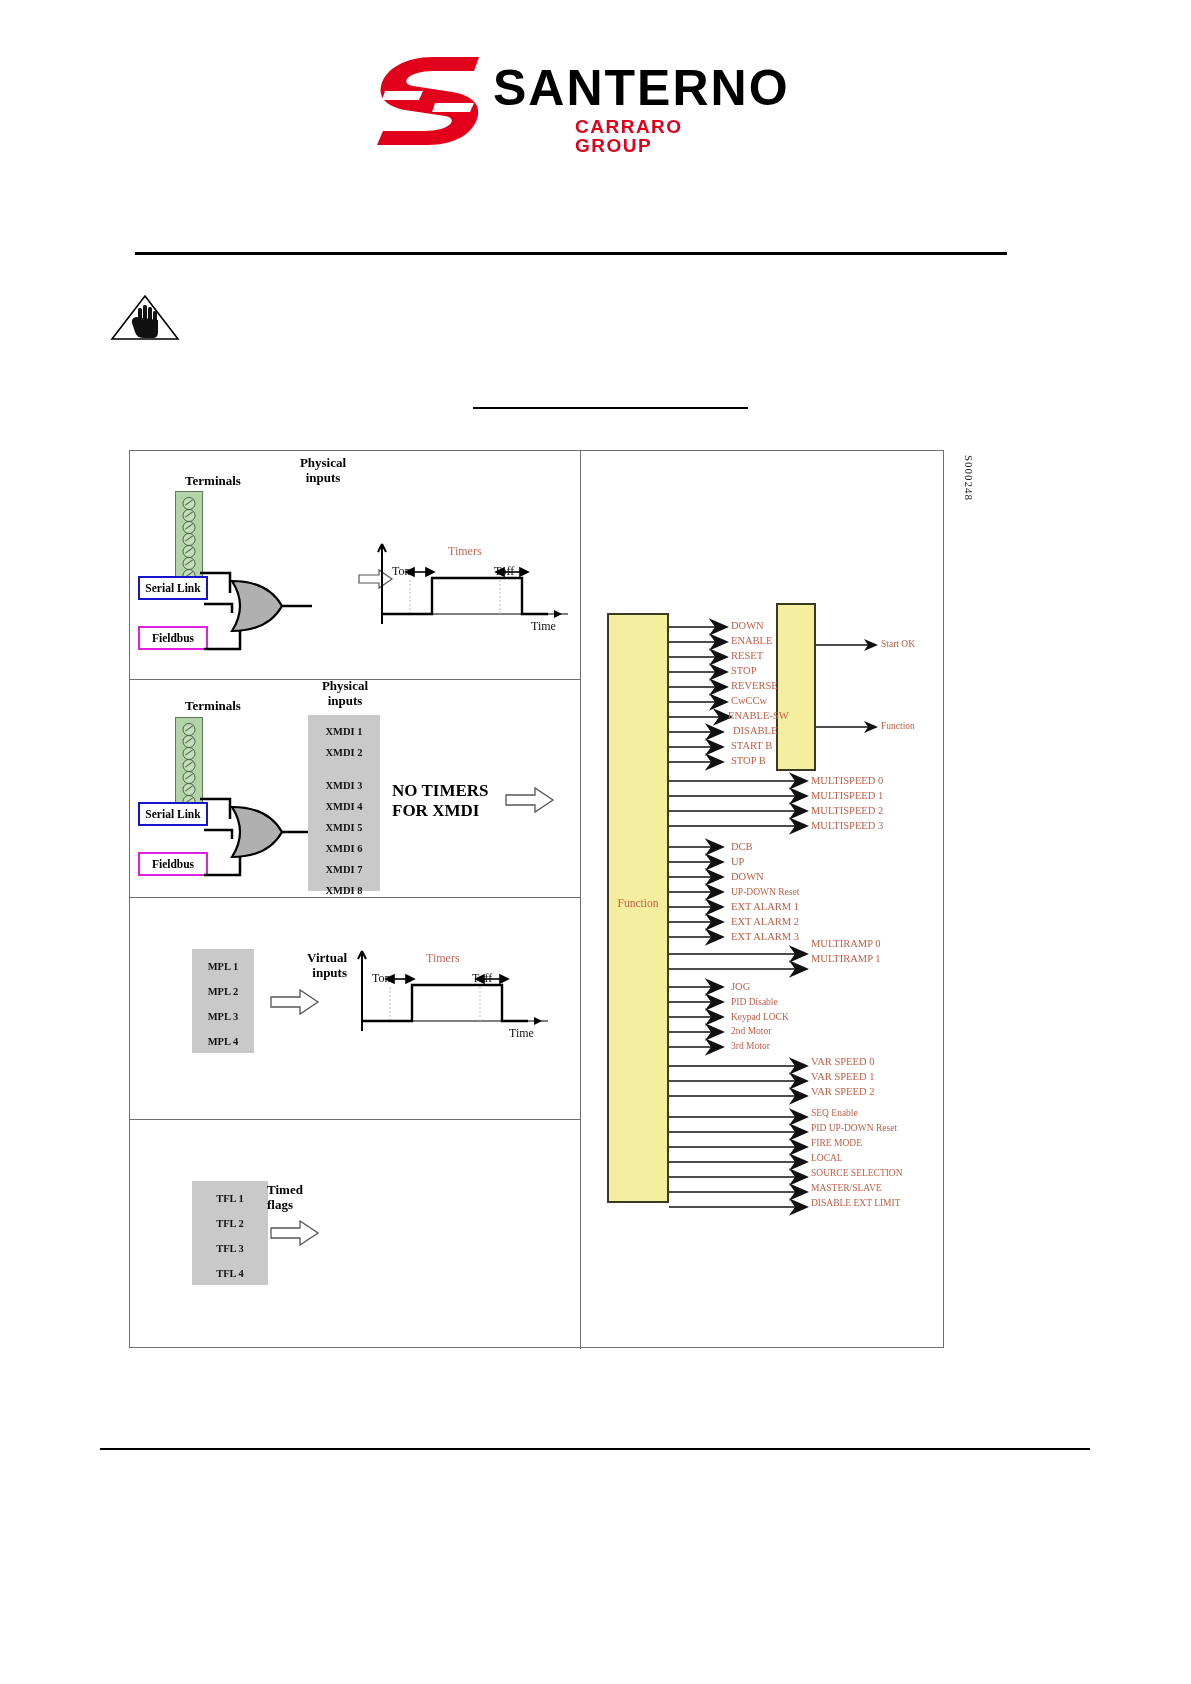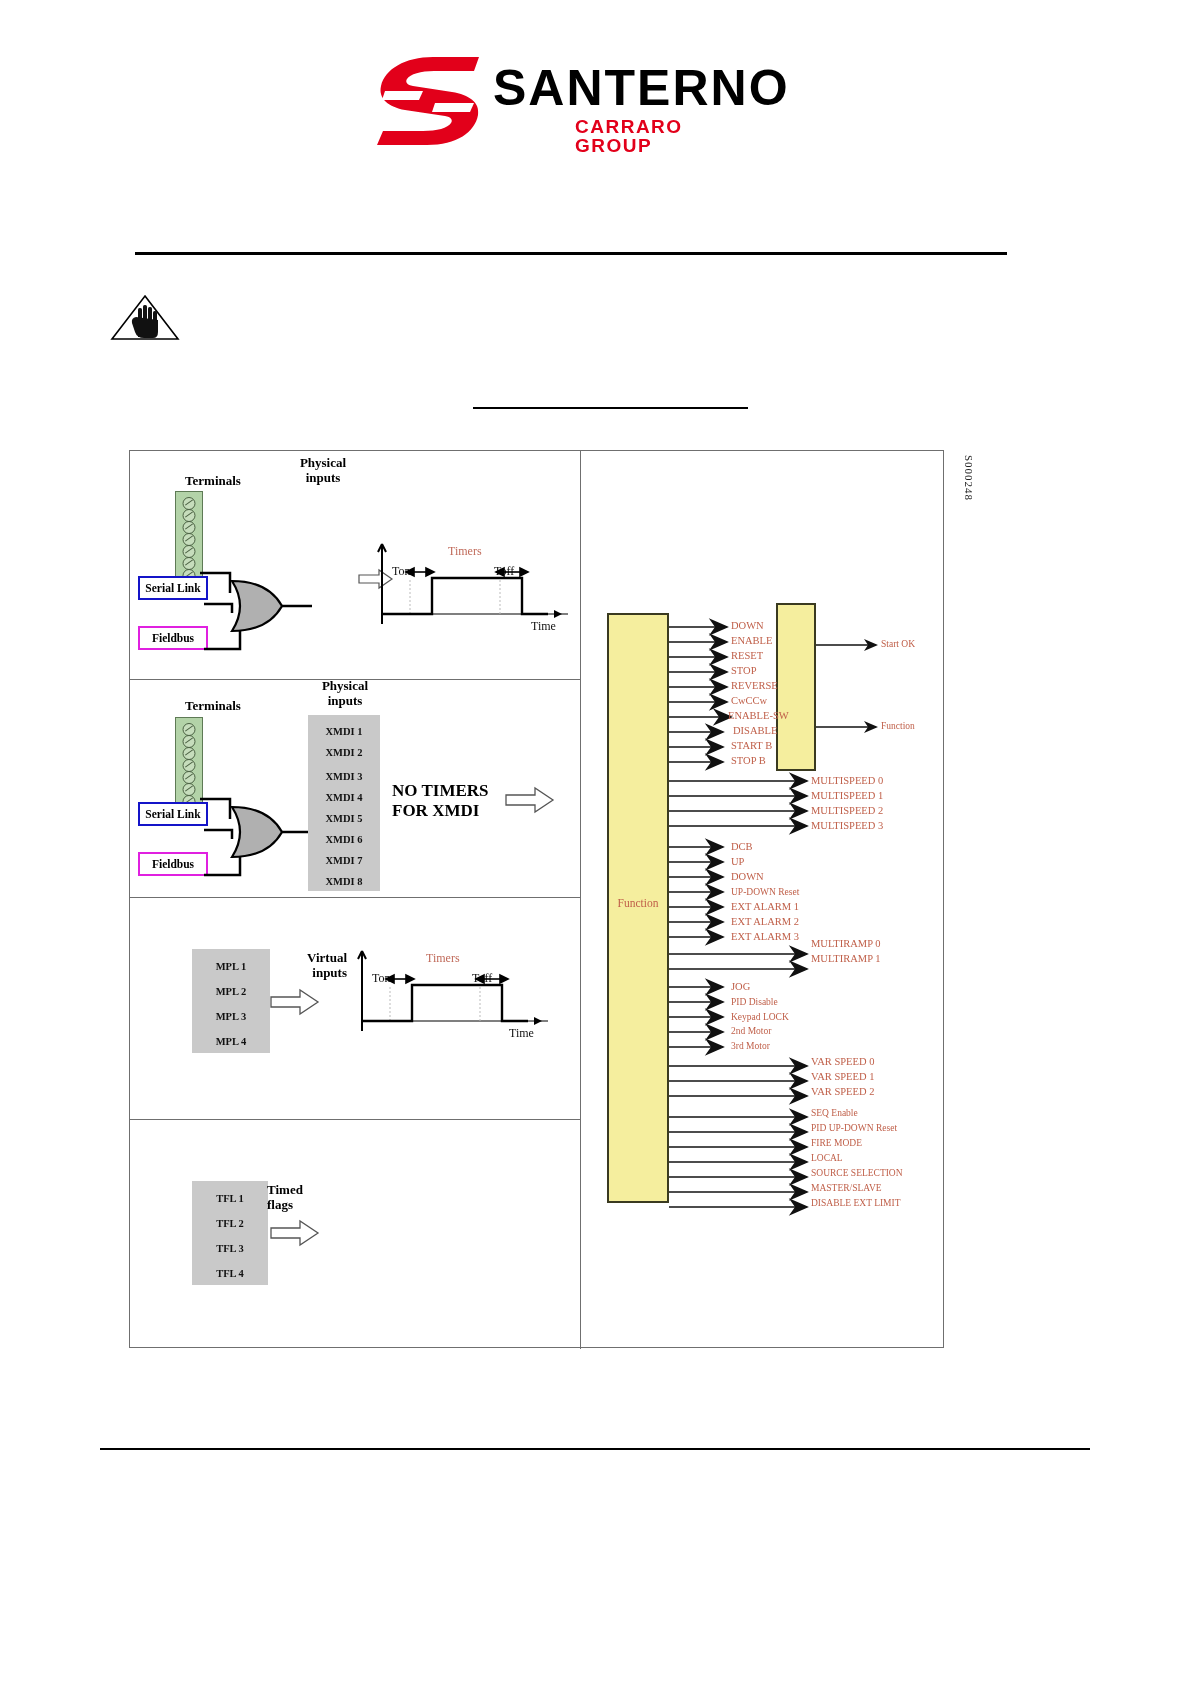--- a/index.html
+++ b/index.html
@@ -187,38 +187,38 @@
   </svg>
 
   <div class="caption" style="left:165px;top:228px;width:100px;">
     <span>Physical</span><br>
     <span>inputs</span>
   </div>
 
   <div class="grayblk" style="left:178px;top:264px;width:72px;height:170px;padding-top:6px;">
     <span style="margin-top:5px;">XMDI 1</span>
     <span style="margin-top:10px;">XMDI 2</span>
-    <span style="margin-top:13px;">XMDI 3</span>
+    <span style="margin-top:22px;">XMDI 3</span>
     <span style="margin-top:10px;">XMDI 4</span>
     <span style="margin-top:10px;">XMDI 5</span>
     <span style="margin-top:10px;">XMDI 6</span>
     <span style="margin-top:10px;">XMDI 7</span>
     <span style="margin-top:10px;">XMDI 8</span>
   </div>
 
   <div class="notimers" style="left:262px;top:330px;">
     <span>NO TIMERS</span><br>
     <span>FOR XMDI</span>
   </div>
 
   <svg style="position:absolute;left:375px;top:335px;" width="50" height="28" viewBox="0 0 50 28">
     <path d="M1 9 L30 9 L30 2 L48 14 L30 26 L30 19 L1 19 Z" fill="#fff" stroke="#555" stroke-width="1.3"></path>
   </svg>
 
-  <div class="grayblk" style="left:62px;top:498px;width:78px;height:98px;padding-top:6px;">
+  <div class="grayblk" style="left:62px;top:498px;width:62px;height:98px;padding-top:6px;">
     <span style="margin-top:6px;">MPL 1</span>
     <span style="margin-top:14px;">MPL 2</span>
     <span style="margin-top:14px;">MPL 3</span>
     <span style="margin-top:14px;">MPL 4</span>
   </div>
 
   <div class="caption" style="left:137px;top:500px;width:80px;text-align:right;">
     <span>Virtual</span><br>
     <span>inputs</span>
   </div>

